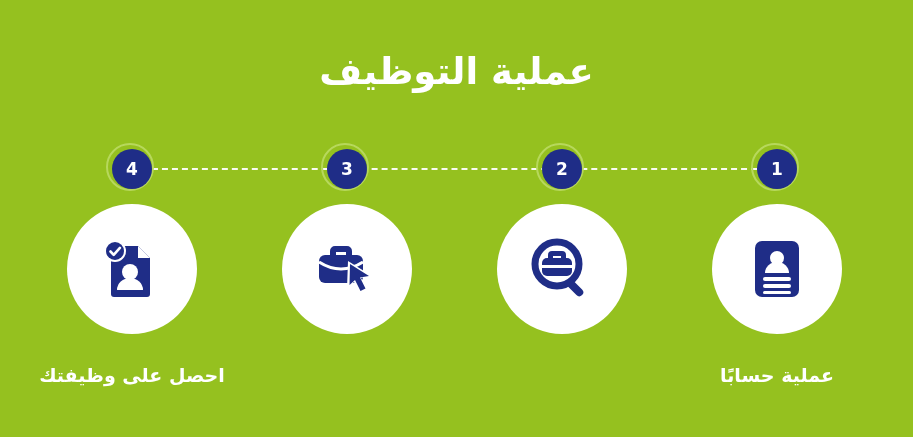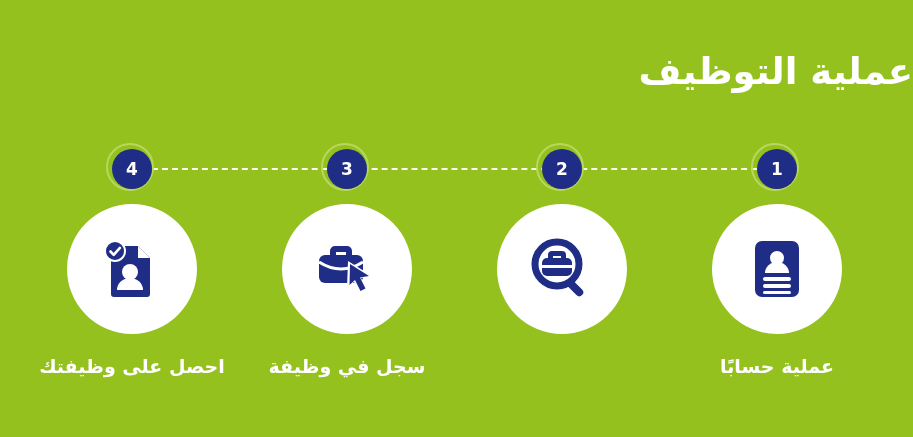--- a/index.html
+++ b/index.html
@@ -17,20 +17,21 @@
     position: relative;
     width: 913px;
     height: 437px;
     background: #95c11f;
   }
   .page-title {
     position: absolute;
     top: 48px;
     left: 0;
     width: 913px;
+    text-align: center;
     color: #ffffff;
     font-size: 37px;
     font-weight: bold;
     letter-spacing: 0px;
     line-height: 48px;
     white-space: nowrap;
     direction: rtl;
   }
 
   
@@ -101,21 +102,21 @@
     background: #ffffff;
     display: flex;
     align-items: center;
     justify-content: center;
   }
   .disc svg {
     display: block;
   }
 
   .step-label {
-    margin-top: 19px;
+    margin-top: 28px;
     color: #ffffff;
     font-size: 19px;
     font-weight: bold;
     line-height: 26px;
     white-space: nowrap;
     direction: rtl;
   }
 </style>
 </head>
 <body>
@@ -175,21 +176,20 @@
         <span>
           <svg width="64" height="58" viewBox="0 0 64 58">
             <path d="M20 6 h12 a5 5 0 0 1 5 5 v4 h-6 v-3 h-10 v3 h-6 v-4 a5 5 0 0 1 5 -5 z" fill="#1f2d87"></path>
             <rect x="4" y="15" width="44" height="28" rx="6" fill="#1f2d87"></rect>
             <path d="M4 22 q22 14 44 0" fill="none" stroke="#ffffff" stroke-width="3"></path>
             <path d="M33 21 L57 36 L46 38 L52 50 L45 54 L39 42 L32 48 Z" fill="#ffffff"></path>
             <path d="M35 24 L54 36 L45 37.5 L50.5 48.5 L45.5 51 L40 40 L34.5 45 Z" fill="#1f2d87"></path>
           </svg>
         </span>
       </div>
-      <div class="step-label">سجل في وظيفة</div>
     </div>
 
     <div class="step" style="left:132px;">
       <div class="badge-wrap">
         <div class="badge-ring"></div>
         <div class="badge">4</div>
       </div>
       <div class="disc">
         <span>
           <svg width="60" height="62" viewBox="0 0 60 62">

